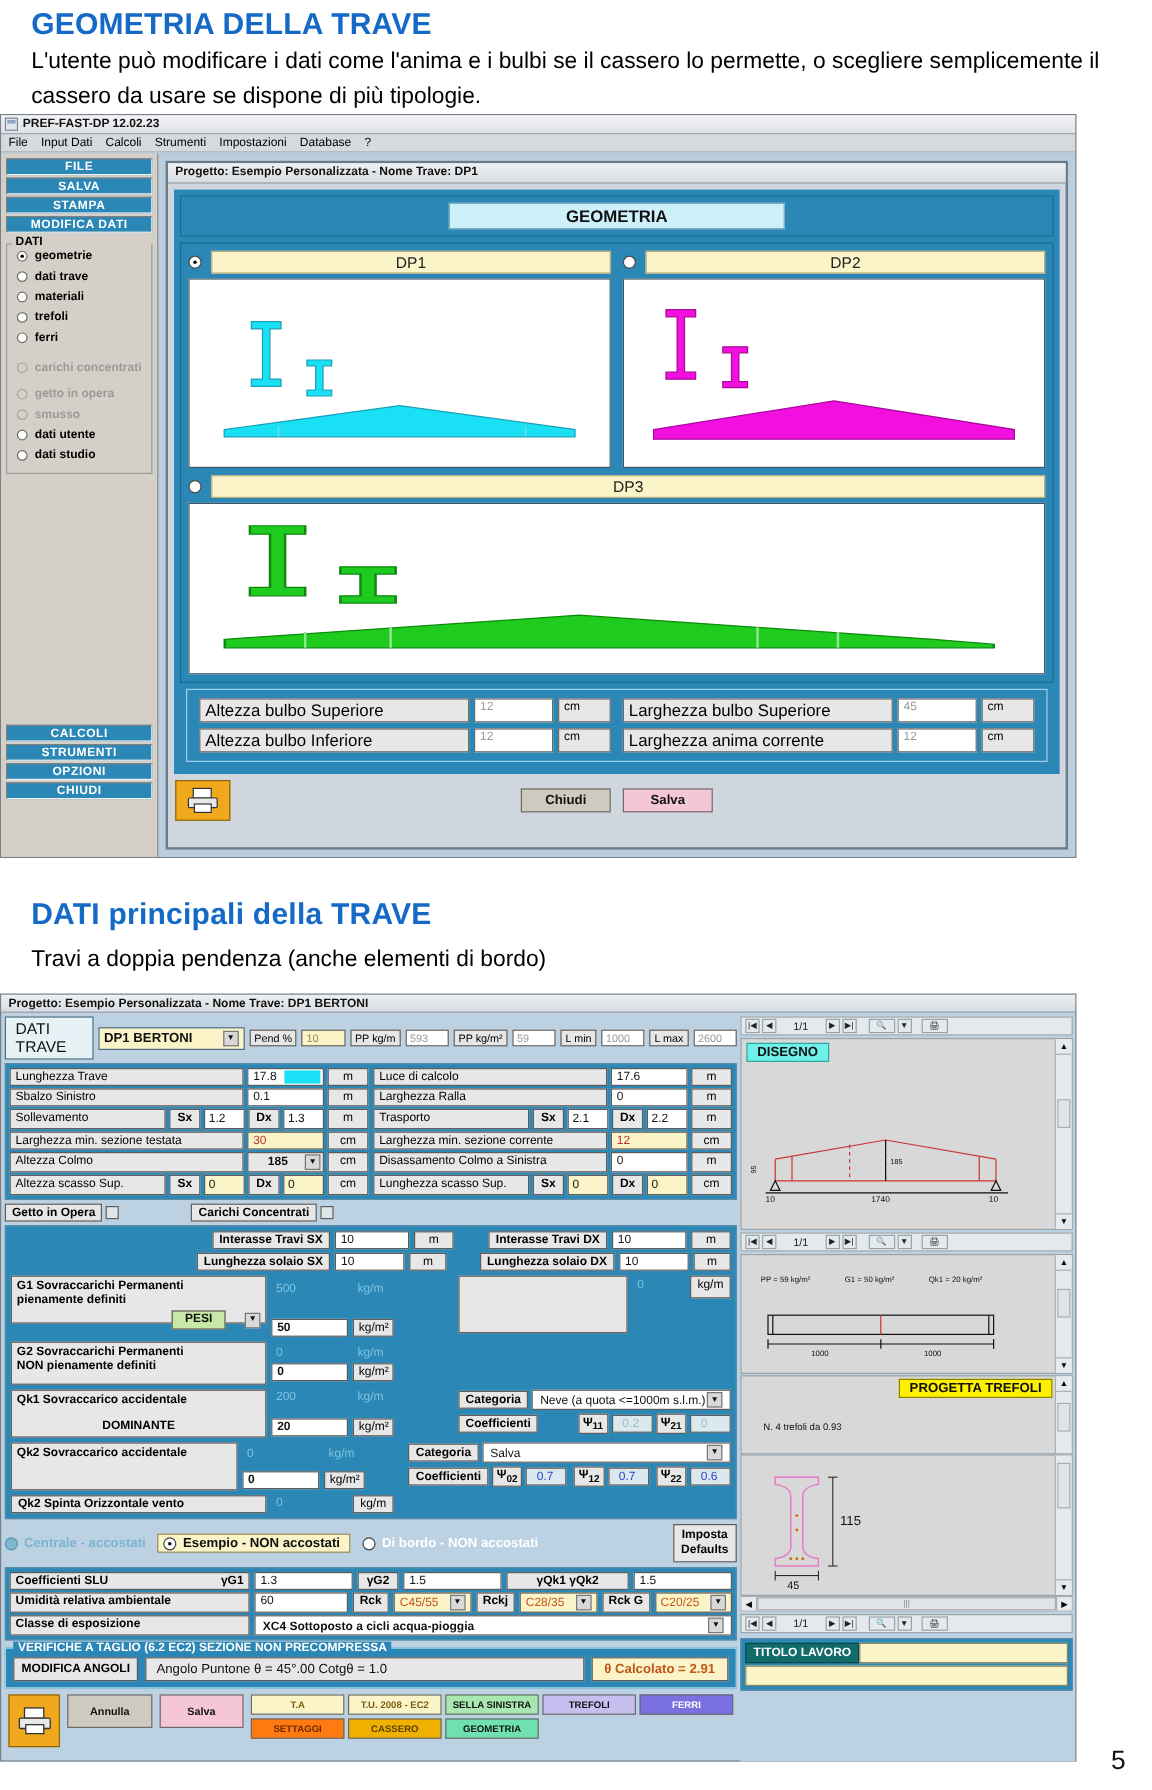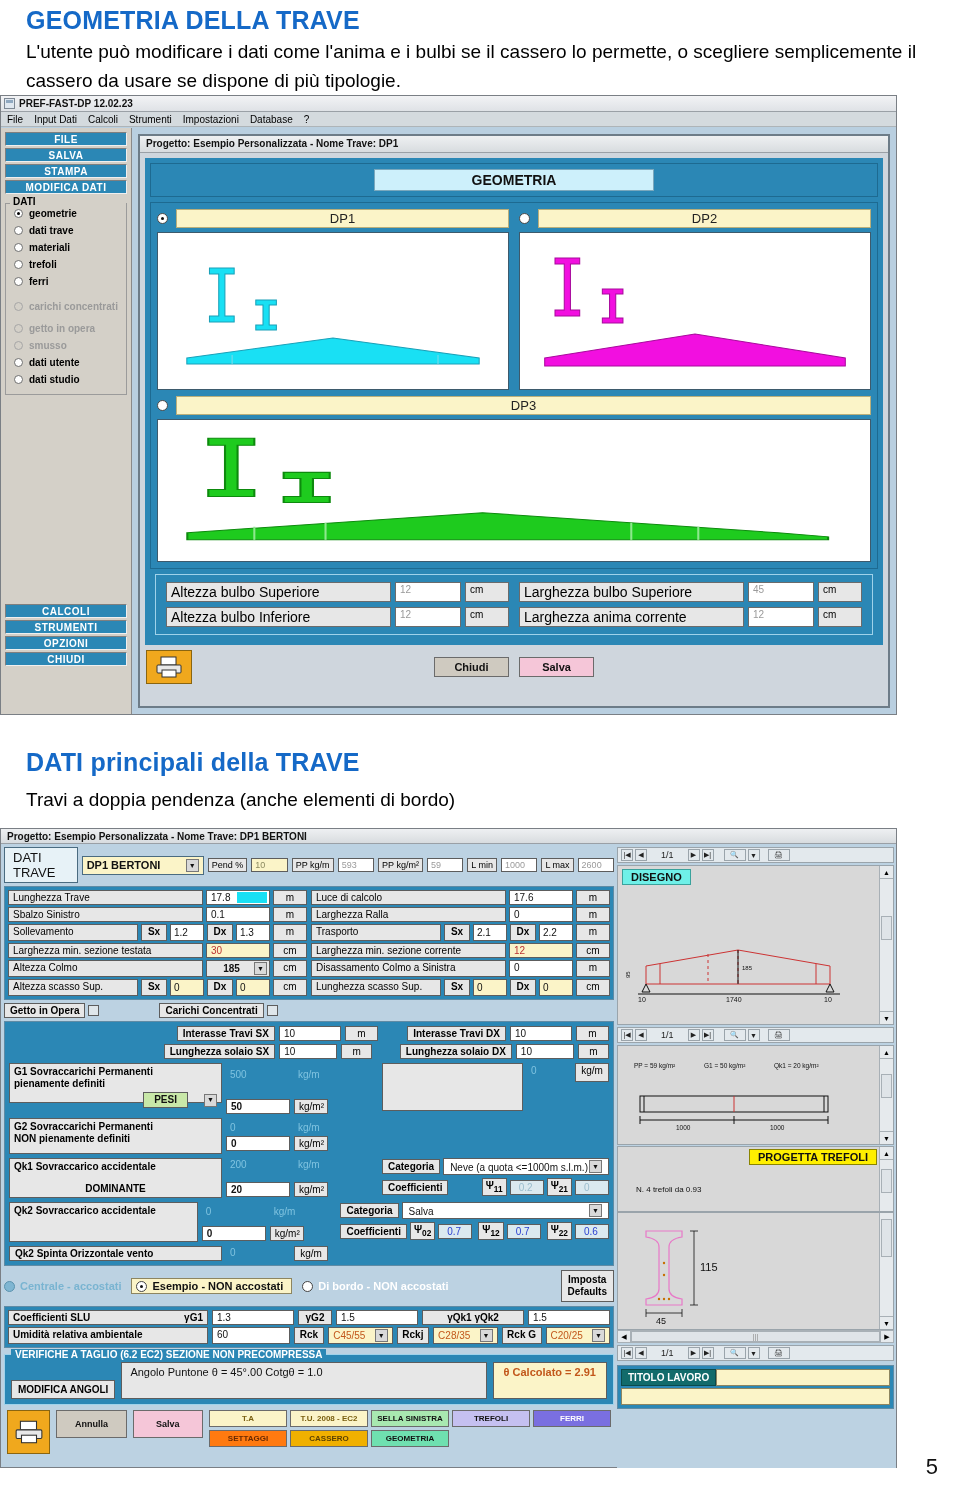--- a/index.html
+++ b/index.html
@@ -279,21 +279,21 @@
         padding:1px 4px; display:flex;justify-content:space-between;align-items:center;width:68px;}
 
   .verifiche{
     border:1px solid #9fd2ea; margin-top:6px; padding:7px 6px 5px 6px; position:relative;
     background:#2b87b5;
   }
   .verifiche-t{
     position:absolute;top:-6px;left:6px;background:#2b87b5;padding:0 4px;
     font-size:10px;font-weight:bold;color:#fff;
   }
-  .mod-ang{ background:#e7e7e7;border:1px solid #5d5d5d;font-size:10px;font-weight:bold;padding:3px 6px;margin-top:18px;}
+  .mod-ang{ background:#e7e7e7;border:1px solid #5d5d5d;font-size:10px;font-weight:bold;padding:3px 6px;}
   .ang-txt{ flex:1;background:#e7e7e7;border:1px solid #5d5d5d;font-size:11px;padding:3px 8px;color:#111;}
   .calc{ background:#fbf4c8;border:1px solid #5d5d5d;font-size:11px;font-weight:bold;
          color:#c2571b;padding:3px 10px;}
 
   .footer2{ display:flex; align-items:flex-start; gap:6px; padding:5px 3px 0 3px;}
   .f2btn{ border:1px solid #6b6b6b;font-size:9px;font-weight:bold;text-align:center;
           padding:4px 0; width:78px;color:#111;}
   .f2small{ border:1px solid #6b6b6b;font-size:8px;font-weight:bold;text-align:center;
             padding:3px 0; width:78px;color:#111;}
 
@@ -863,20 +863,27 @@
             <span class="caret">▼</span>
           </span>
           <span class="sub" style="width:34px">Rckj</span>
           <span class="rck">
             <span>C28/35</span>
             <span class="caret">▼</span>
           </span>
           <span class="sub" style="width:42px">Rck G</span>
           <span class="rck">
             <span>C20/25</span>
+            <span class="caret">▼</span>
+          </span>
+        </div>
+        <div class="rowA">
+          <span class="lab" style="flex:none;width:200px;font-weight:bold">Classe di esposizione</span>
+          <span class="cat-sel">
+            <span style="font-weight:bold">XC4   Sottoposto a cicli acqua-pioggia</span>
             <span class="caret">▼</span>
           </span>
         </div>
       </div>
 
       <div class="verifiche">
         <span class="verifiche-t">VERIFICHE A TAGLIO (6.2 EC2) SEZIONE NON PRECOMPRESSA</span>
         <div style="display:flex;gap:6px;align-items:stretch">
           <span class="mod-ang">MODIFICA ANGOLI</span>
           <span class="ang-txt">Angolo Puntone  θ = 45°.00      Cotgθ = 1.0</span>

